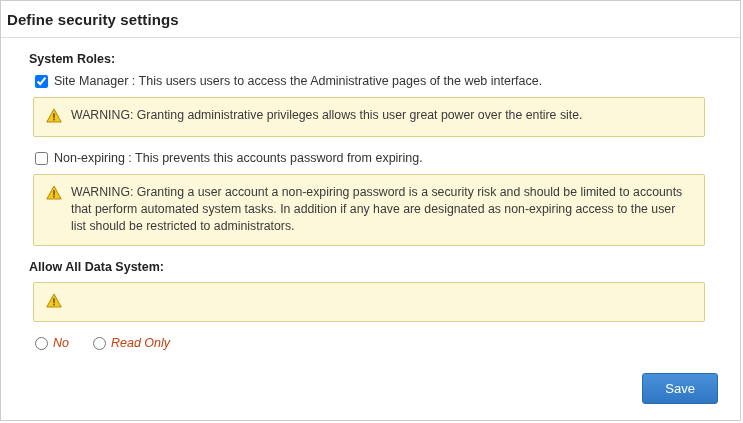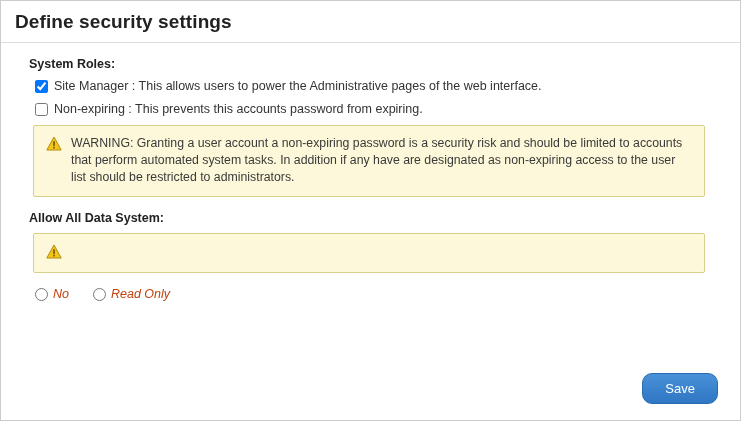--- a/index.html
+++ b/index.html
@@ -15,24 +15,24 @@
   .panel {
     position: relative;
     width: 741px;
     height: 421px;
     box-sizing: border-box;
     border: 1px solid #cccccc;
     background: #ffffff;
     overflow: hidden;
   }
   .panel-title {
-    font-size: 19px;
+    font-size: 15px;
     font-weight: bold;
     color: #222222;
-    padding: 10px 0 0 14px;
+    padding: 10px 0 0 6px;
     letter-spacing: 0.1px;
   }
   .divider {
     margin-top: 9px;
     border-top: 1px solid #dddddd;
   }
   .content {
     padding: 0 22px 0 28px;
   }
   .section-label {
@@ -103,42 +103,52 @@
     position: absolute;
     right: 22px;
     bottom: 16px;
   }
   .save-btn {
     font-family: "Liberation Sans", sans-serif;
     font-size: 13px;
     color: #ffffff;
     background: linear-gradient(#4a90d9, #2f77c4);
     border: 1px solid #2a6bb0;
-    border-radius: 10px;
+    border-radius: 3px;
     padding: 7px 22px;
     cursor: pointer;
   }
 </style>
 </head>
 <body>
 
 <div class="panel">
 
   <div class="panel-title">Define security settings</div>
   <div class="divider"></div>
 
   <div class="content">
 
     <div class="section-label">System Roles:</div>
 
     <div class="check-row">
       <input type="checkbox" checked="" style="">
-      <span class="check-label">Site Manager : This allows users to power the Administrative pages of the web interface.</span>
+      <span class="check-label">Site Manager : This users users to access the Administrative pages of the web interface.</span>
     </div>
 
+    <div class="warn-box">
+      <span class="warn-icon">
+        <svg width="16" height="15" viewBox="0 0 16 15" aria-hidden="true">
+          <polygon points="8,1 15.2,14 0.8,14" fill="#f5c518" stroke="#b08c12" stroke-width="1" stroke-linejoin="round"></polygon>
+          <rect x="7.2" y="5.3" width="1.6" height="4.6" fill="#6b5300"></rect>
+          <rect x="7.2" y="10.7" width="1.6" height="1.7" fill="#6b5300"></rect>
+        </svg>
+      </span>
+      <span class="warn-text">WARNING: Granting administrative privileges allows this user great power over the entire site.</span>
+    </div>
 
     <div class="check-row">
       <input type="checkbox" style="">
       <span class="check-label">Non-expiring : This prevents this accounts password from expiring.</span>
     </div>
 
     <div class="warn-box">
       <span class="warn-icon">
         <svg width="16" height="15" viewBox="0 0 16 15" aria-hidden="true">
           <polygon points="8,1 15.2,14 0.8,14" fill="#f5c518" stroke="#b08c12" stroke-width="1" stroke-linejoin="round"></polygon>

